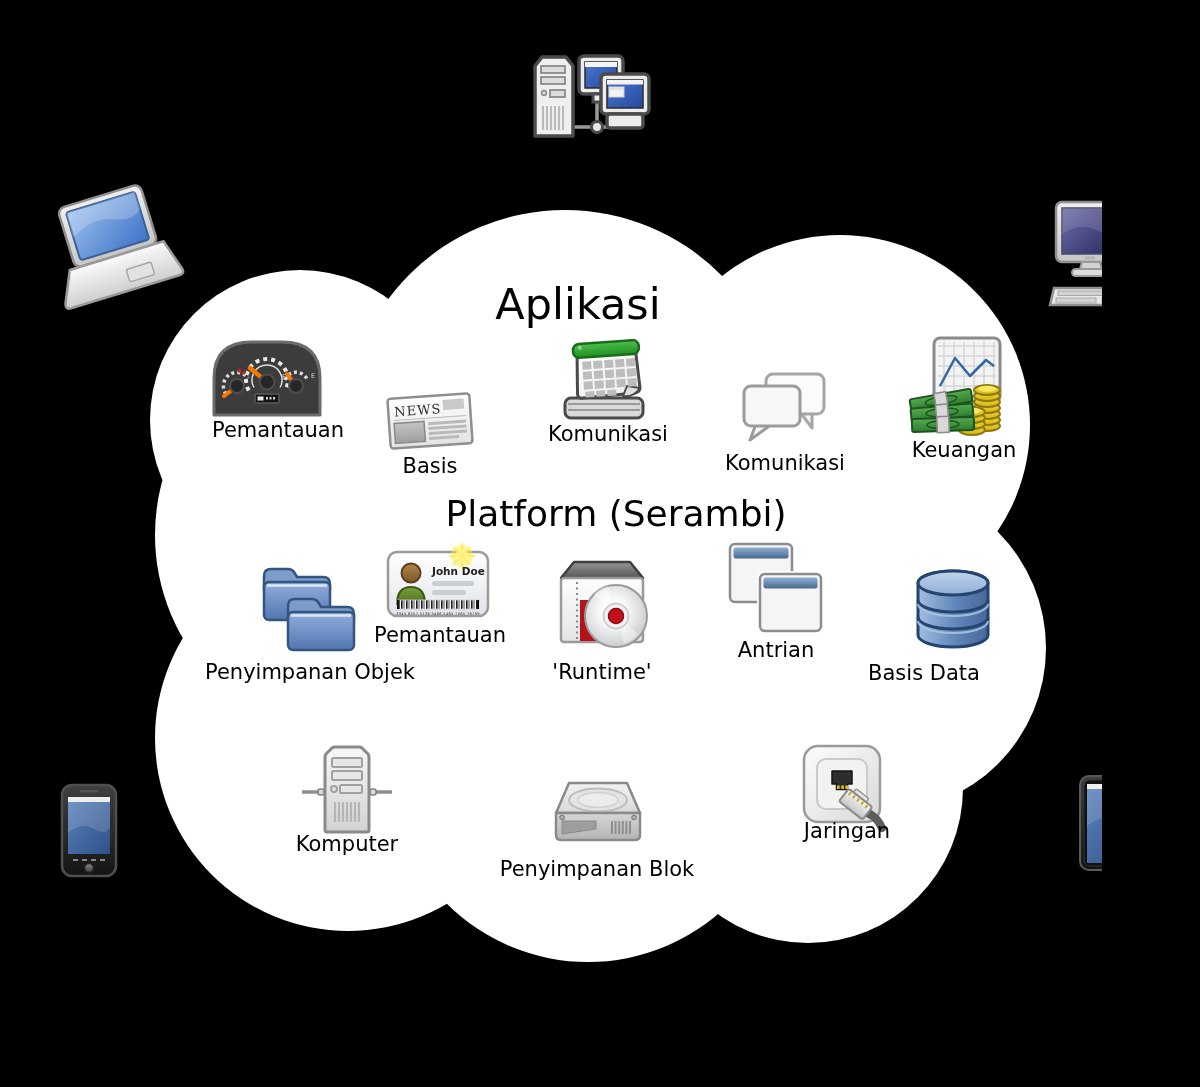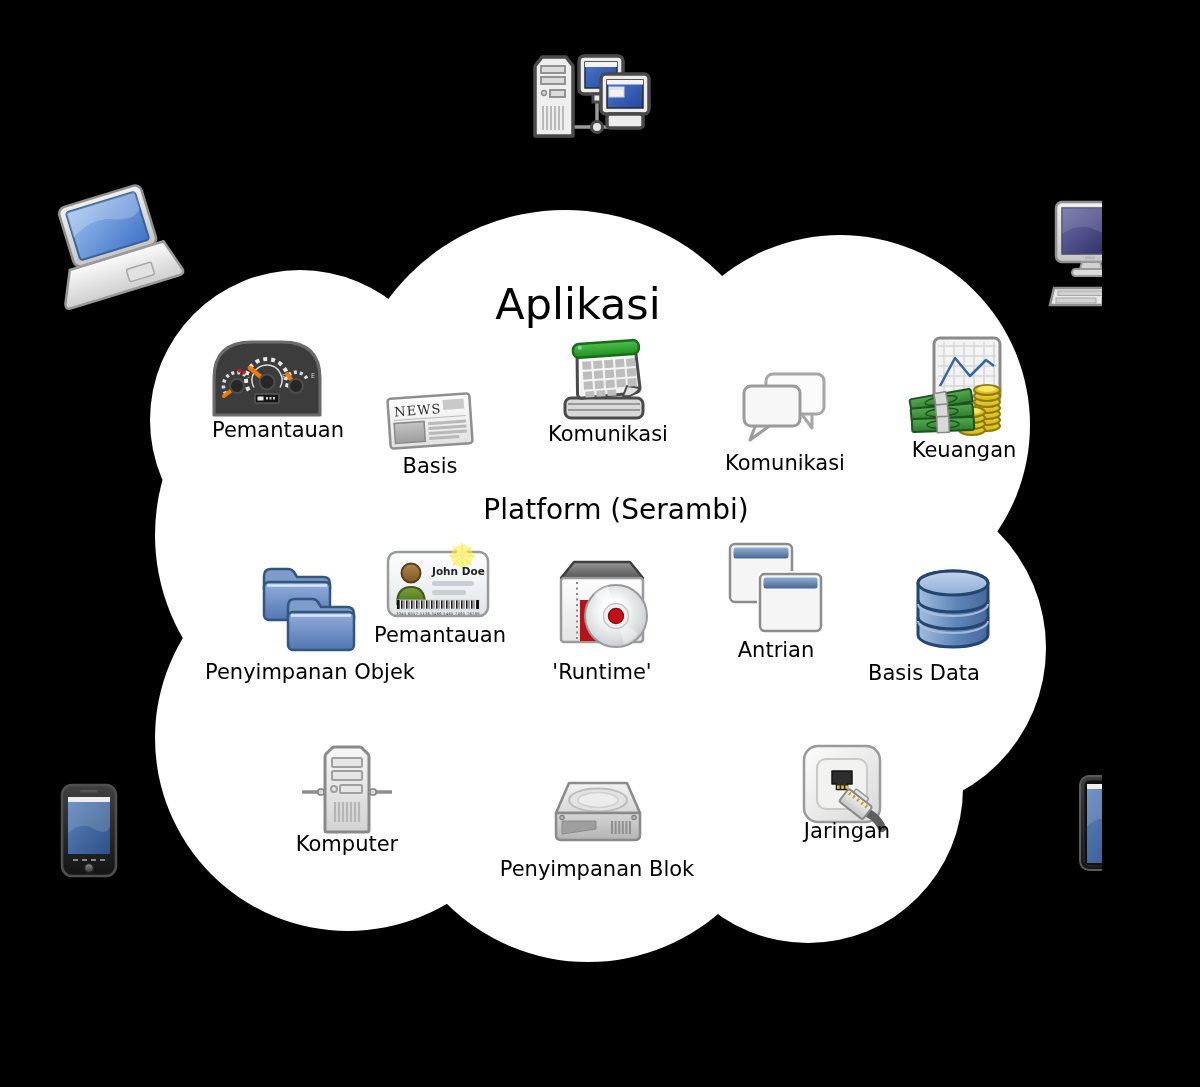--- a/index.html
+++ b/index.html
@@ -2,21 +2,21 @@
 <html><head>
 <meta charset="utf-8">
 <style>
   html,body{margin:0;padding:0;background:#000;}
   .stage{position:relative;width:1102px;height:1087px;background:#000;overflow:hidden;
          font-family:"DejaVu Sans","Liberation Sans",sans-serif;}
   .cloud-svg{position:absolute;left:0;top:0;}
   .icon{position:absolute;overflow:visible;}
   .layer-title{position:absolute;transform:translateX(-50%);color:#000;white-space:nowrap;line-height:1;}
   .t1{font-size:43px;}
-  .t2{font-size:28px;}
+  .t2{font-size:36px;}
   .item-label{position:absolute;transform:translateX(-50%);font-size:21px;color:#000;white-space:nowrap;line-height:1.1;}
 </style>
 </head>
 <body>
 
 <div class="stage">
 
   <svg width="0" height="0" style="position:absolute" aria-hidden="true">
     <defs>
       <linearGradient id="gPaper" x1="0" y1="0" x2="0" y2="1">

